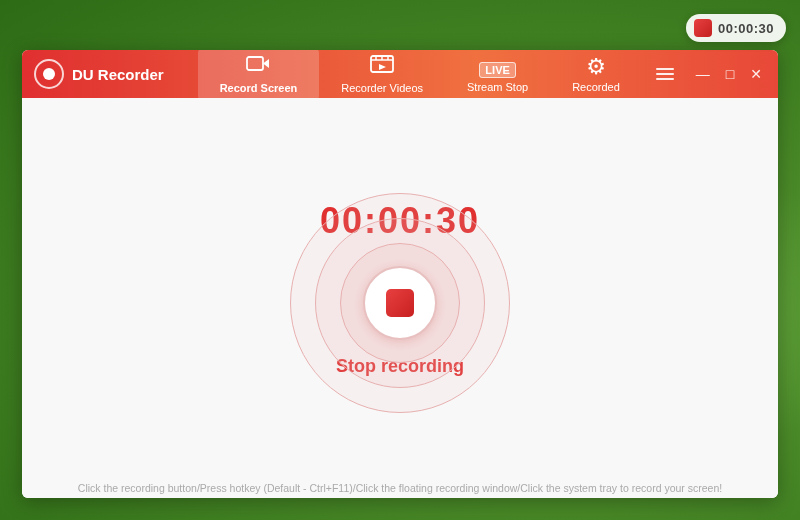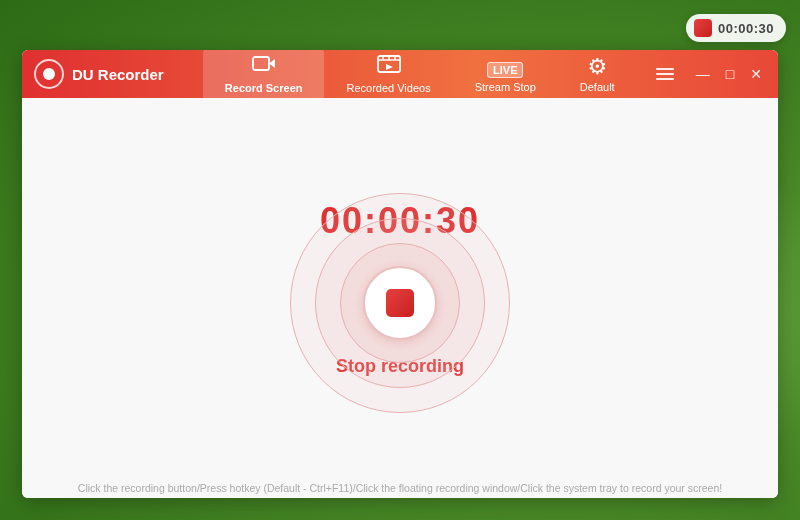--- a/index.html
+++ b/index.html
@@ -284,33 +284,33 @@
         <span class="nav-icon">
           <svg width="24" height="20" viewBox="0 0 24 20" fill="none">
             <rect x="1" y="1" width="22" height="16" rx="2" stroke="white" stroke-width="1.8" fill="none"></rect>
             <line x1="1" y1="5" x2="23" y2="5" stroke="white" stroke-width="1.5"></line>
             <line x1="6" y1="1" x2="6" y2="5" stroke="white" stroke-width="1.5"></line>
             <line x1="12" y1="1" x2="12" y2="5" stroke="white" stroke-width="1.5"></line>
             <line x1="18" y1="1" x2="18" y2="5" stroke="white" stroke-width="1.5"></line>
             <polygon points="9,9 9,15 16,12" fill="white"></polygon>
           </svg>
         </span>
-        <span class="nav-label">Recorded Videos</span>
+        <span class="nav-label">Recorder Videos</span>
       </div>
 
       <div class="nav-item">
         <span class="nav-icon icon-live">
           <span class="live-badge">LIVE</span>
         </span>
         <span class="nav-label">Stream Stop</span>
       </div>
 
       <div class="nav-item">
         <span class="nav-icon icon-settings"></span>
-        <span class="nav-label">Default</span>
+        <span class="nav-label">Recorded</span>
       </div>
     </nav>
 
     <div class="window-controls">
       <div class="menu-icon">
         <span></span>
         <span></span>
         <span></span>
       </div>
       <span class="win-ctrl">—</span>

